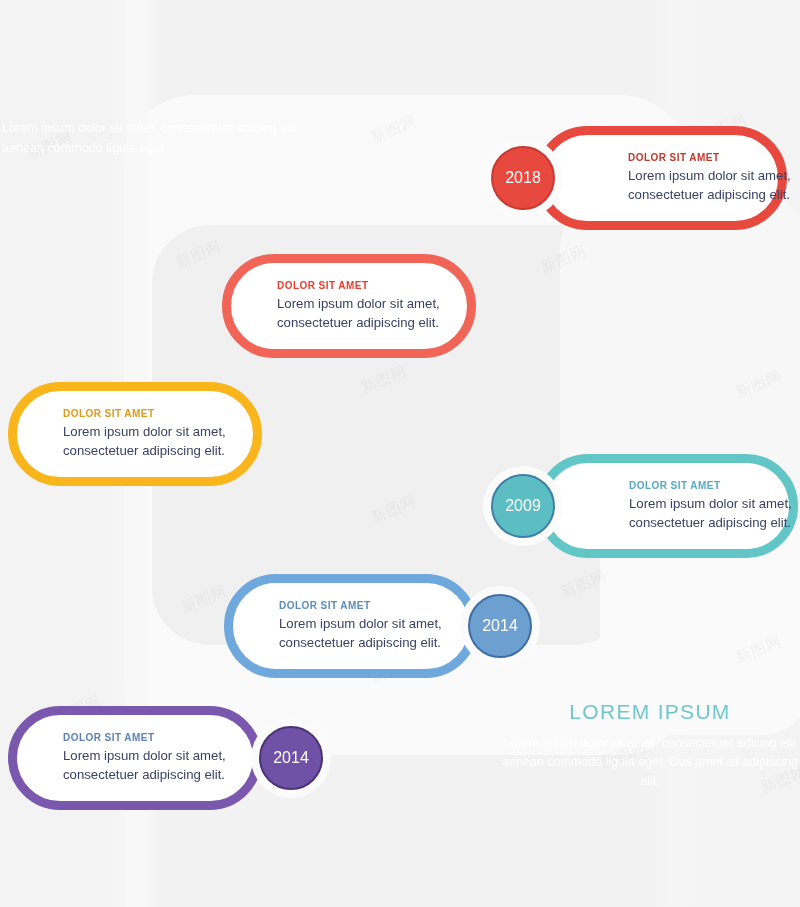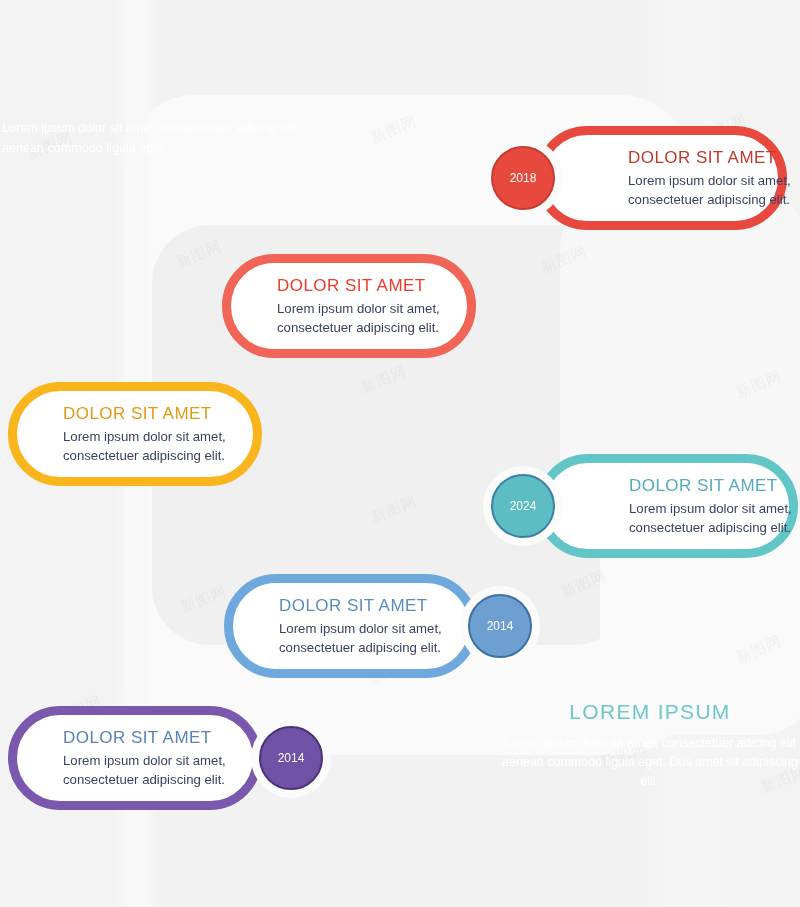--- a/index.html
+++ b/index.html
@@ -62,44 +62,44 @@
     background: #ffffff;
     box-sizing: border-box;
     border: 9px solid #ccc;
   }
   .pill .txt {
     position: absolute;
     top: 50%;
     transform: translateY(-50%);
   }
   .pill .head {
-    font-size: 17px;
+    font-size: 10px;
     letter-spacing: 0.45px;
     margin: 0 0 3px 0;
-    font-weight: normal;
+    font-weight: bold;
     white-space: nowrap;
   }
   .pill .body {
     font-size: 13.2px;
     line-height: 19px;
     color: #3a4166;
     white-space: nowrap;
   }
   .marker {
     position: absolute;
     top: 50%;
     width: 64px;
     height: 64px;
     border-radius: 50%;
     transform: translateY(-50%);
     display: flex;
     align-items: center;
     justify-content: center;
     color: #ffffff;
-    font-size: 12px;
+    font-size: 16px;
     box-shadow: 0 0 0 8px #fbfbfc;
     box-sizing: border-box;
     z-index: 5;
   }
 
   
   .row.left .txt  { left: 46px; }
   .row.right .txt { left: 84px; }
 
   
@@ -202,21 +202,21 @@
       </div>
     </div>
     <div class="row right" style="left: 0px; top: 454px; width: 800px;">
       <div class="pill" style="left: 536px; width: 262px; border-color: rgb(98, 198, 199);">
         <div class="txt">
           <div class="head" style="color: rgb(86, 169, 196);">DOLOR SIT AMET</div>
           <div class="body">Lorem ipsum dolor sit amet,</div>
           <div class="body">consectetuer adipiscing elit.</div>
         </div>
       </div>
-      <div class="marker" style="left: 491px; background: rgb(92, 189, 194); border: 2px solid rgb(61, 127, 168);">2024</div>
+      <div class="marker" style="left: 491px; background: rgb(92, 189, 194); border: 2px solid rgb(61, 127, 168);">2009</div>
     </div>
     <div class="row left" style="left: 0px; top: 574px; width: 800px;">
       <div class="pill" style="left: 224px; width: 254px; border-color: rgb(111, 168, 220);">
         <div class="txt">
           <div class="head" style="color: rgb(91, 140, 192);">DOLOR SIT AMET</div>
           <div class="body">Lorem ipsum dolor sit amet,</div>
           <div class="body">consectetuer adipiscing elit.</div>
         </div>
       </div>
       <div class="marker" style="left: 468px; background: rgb(109, 159, 208); border: 2px solid rgb(61, 111, 165);">2014</div>

